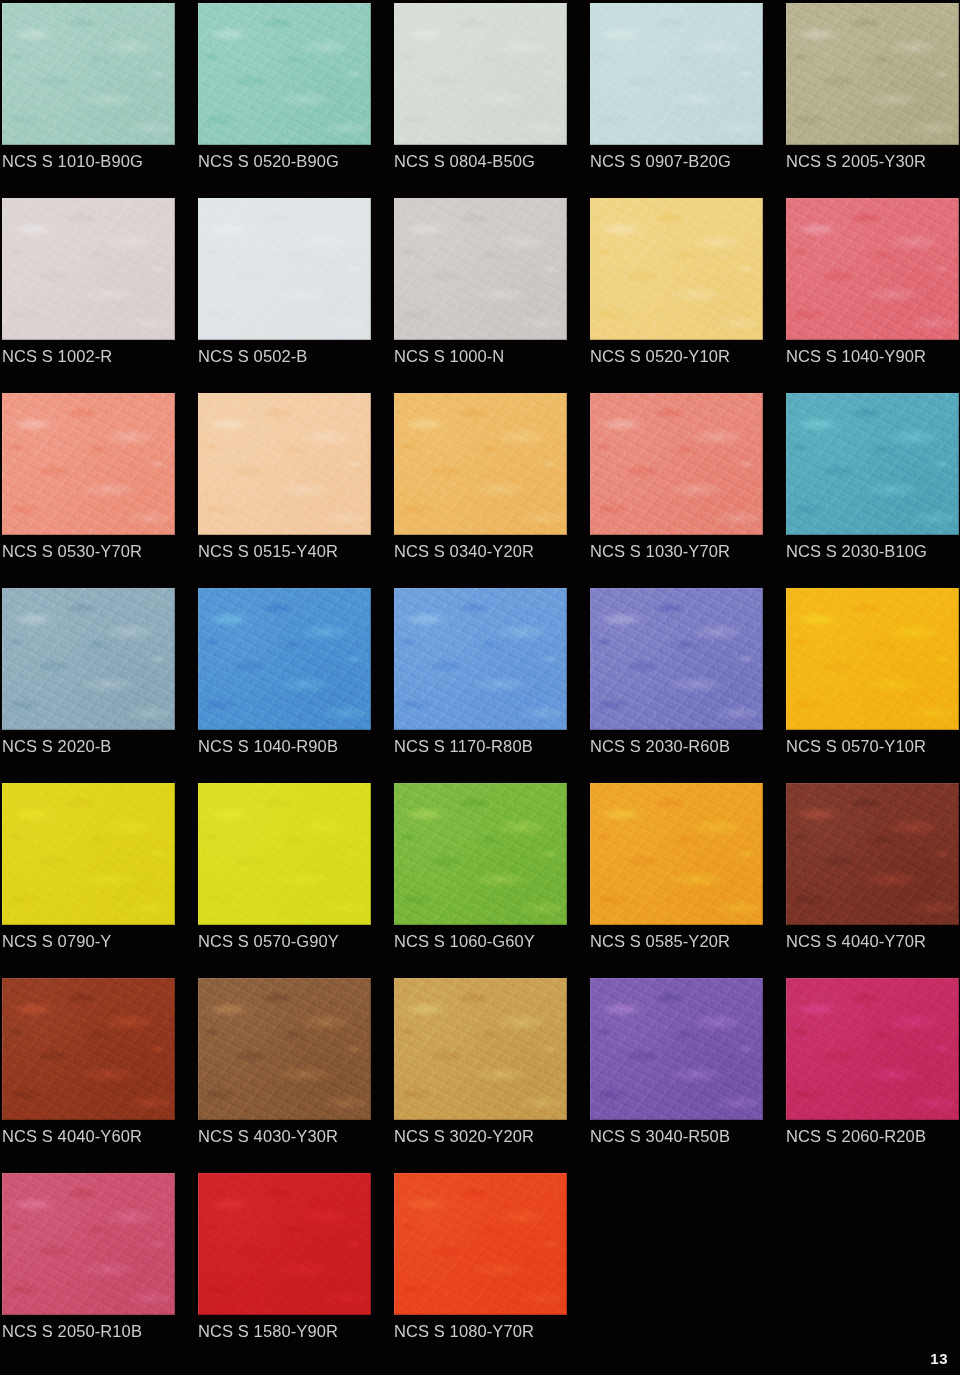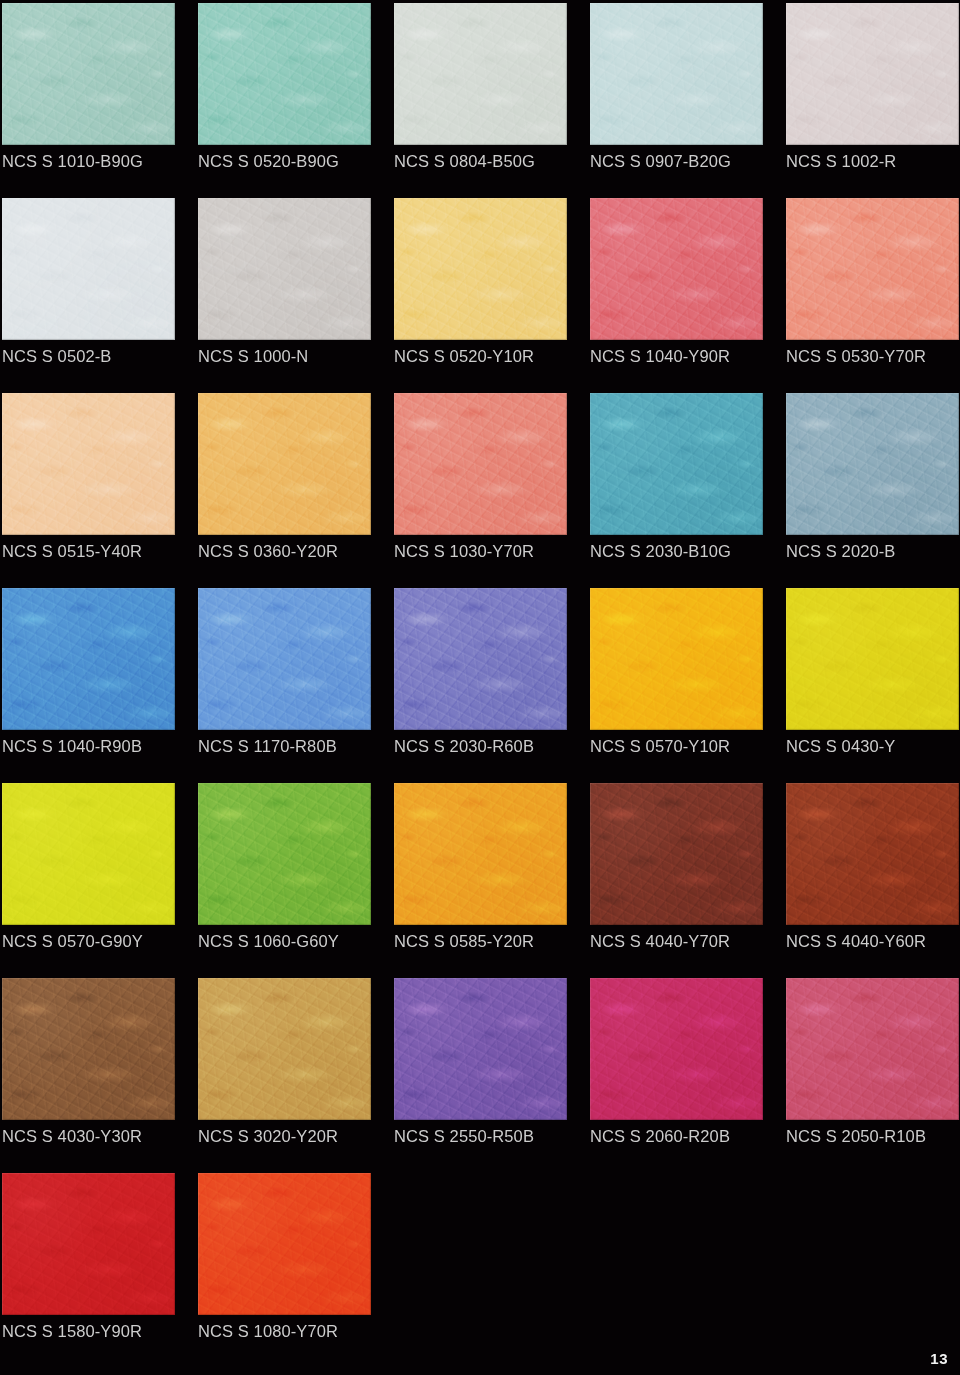--- a/index.html
+++ b/index.html
@@ -161,20 +161,29 @@
       <div class="swatch-cell">
         <div class="swatch-chip" style="background-color: rgb(198, 220, 221);">
           <div class="tex"></div>
           <div class="tex2"></div>
           <div class="tex3"></div>
           <div class="edge"></div>
         </div>
         <div class="swatch-label">NCS S 0907-B20G</div>
       </div>
       <div class="swatch-cell">
+        <div class="swatch-chip" style="background-color: rgb(181, 176, 142);">
+          <div class="tex"></div>
+          <div class="tex2"></div>
+          <div class="tex3"></div>
+          <div class="edge"></div>
+        </div>
+        <div class="swatch-label">NCS S 2005-Y30R</div>
+      </div>
+      <div class="swatch-cell">
         <div class="swatch-chip" style="background-color: rgb(221, 211, 211);">
           <div class="tex"></div>
           <div class="tex2"></div>
           <div class="tex3"></div>
           <div class="edge"></div>
         </div>
         <div class="swatch-label">NCS S 1002-R</div>
       </div>
       <div class="swatch-cell">
         <div class="swatch-chip" style="background-color: rgb(224, 229, 232);">
@@ -230,21 +239,21 @@
         </div>
         <div class="swatch-label">NCS S 0515-Y40R</div>
       </div>
       <div class="swatch-cell">
         <div class="swatch-chip" style="background-color: rgb(238, 187, 102);">
           <div class="tex"></div>
           <div class="tex2"></div>
           <div class="tex3"></div>
           <div class="edge"></div>
         </div>
-        <div class="swatch-label">NCS S 0360-Y20R</div>
+        <div class="swatch-label">NCS S 0340-Y20R</div>
       </div>
       <div class="swatch-cell">
         <div class="swatch-chip" style="background-color: rgb(232, 137, 123);">
           <div class="tex"></div>
           <div class="tex2"></div>
           <div class="tex3"></div>
           <div class="edge"></div>
         </div>
         <div class="swatch-label">NCS S 1030-Y70R</div>
       </div>
@@ -302,21 +311,21 @@
         </div>
         <div class="swatch-label">NCS S 0570-Y10R</div>
       </div>
       <div class="swatch-cell">
         <div class="swatch-chip" style="background-color: rgb(224, 212, 26);">
           <div class="tex"></div>
           <div class="tex2"></div>
           <div class="tex3"></div>
           <div class="edge"></div>
         </div>
-        <div class="swatch-label">NCS S 0430-Y</div>
+        <div class="swatch-label">NCS S 0790-Y</div>
       </div>
       <div class="swatch-cell">
         <div class="swatch-chip" style="background-color: rgb(217, 222, 31);">
           <div class="tex"></div>
           <div class="tex2"></div>
           <div class="tex3"></div>
           <div class="edge"></div>
         </div>
         <div class="swatch-label">NCS S 0570-G90Y</div>
       </div>
@@ -374,21 +383,21 @@
         </div>
         <div class="swatch-label">NCS S 3020-Y20R</div>
       </div>
       <div class="swatch-cell">
         <div class="swatch-chip" style="background-color: rgb(122, 90, 174);">
           <div class="tex"></div>
           <div class="tex2"></div>
           <div class="tex3"></div>
           <div class="edge"></div>
         </div>
-        <div class="swatch-label">NCS S 2550-R50B</div>
+        <div class="swatch-label">NCS S 3040-R50B</div>
       </div>
       <div class="swatch-cell">
         <div class="swatch-chip" style="background-color: rgb(198, 44, 99);">
           <div class="tex"></div>
           <div class="tex2"></div>
           <div class="tex3"></div>
           <div class="edge"></div>
         </div>
         <div class="swatch-label">NCS S 2060-R20B</div>
       </div>

